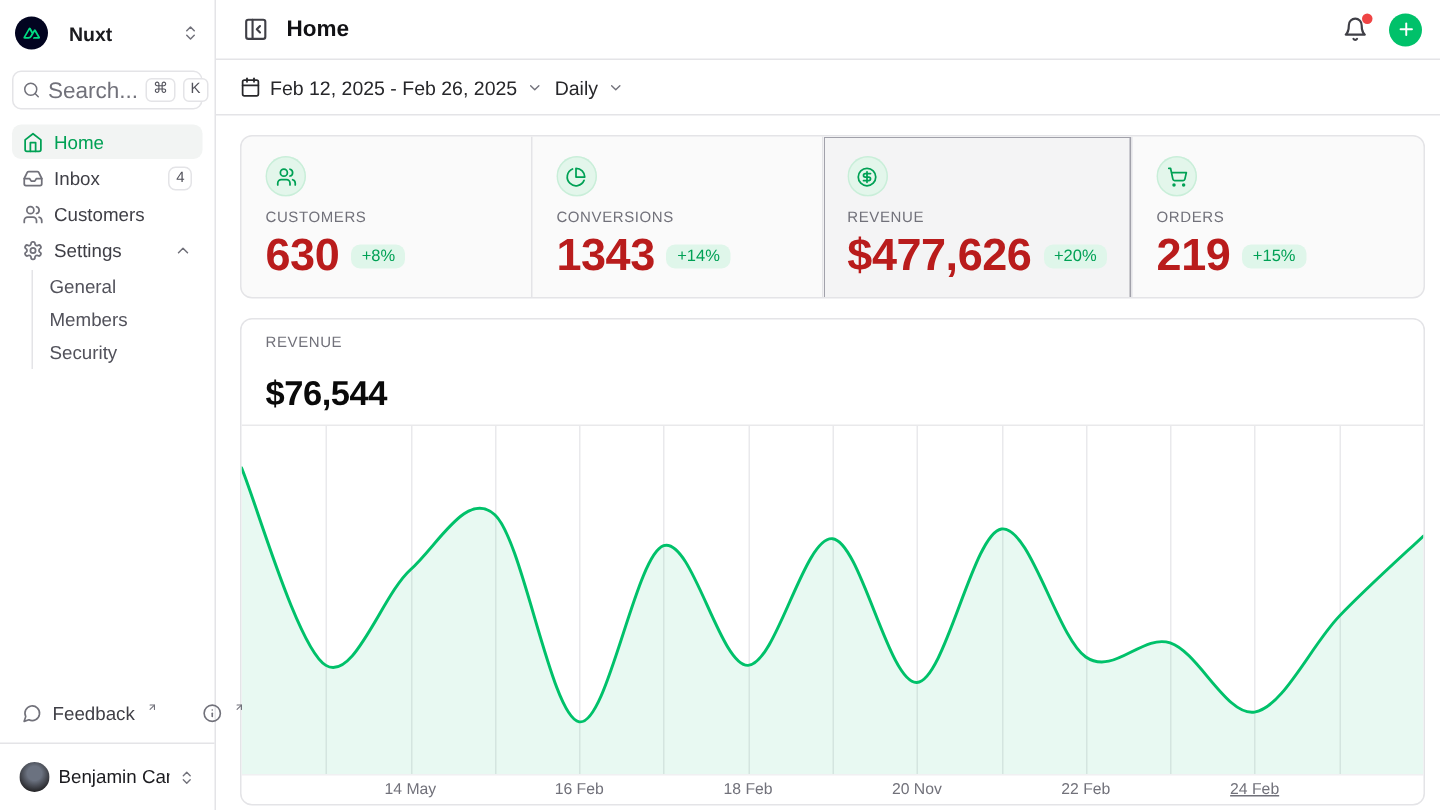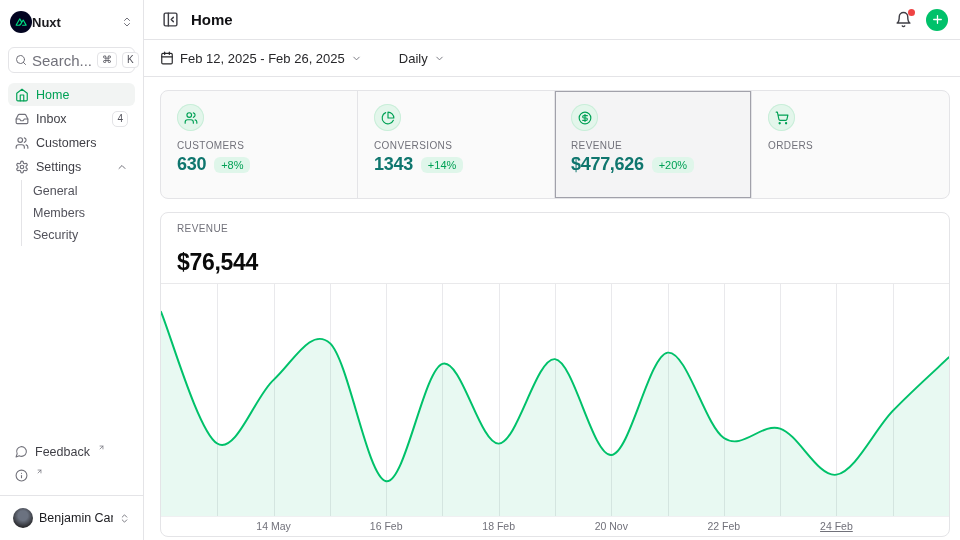--- a/index.html
+++ b/index.html
@@ -2,21 +2,21 @@
 <html><head>
 <meta charset="utf-8">
 <style>
   * { box-sizing: border-box; margin: 0; padding: 0; }
   html,body { background:#fff; }
   body { font-family: "Liberation Sans", sans-serif; color:#18181b; }
   .app { width:960px; height:540px; display:flex; overflow:hidden; background:#fff; }
 
   
   .sidebar { width:144px; min-width:144px; border-right:1px solid #e4e4e7; display:flex; flex-direction:column; padding:10px 8px 8px; }
-  .ws-row { display:flex; align-items:center; gap:0; height:24px; padding:0 2px; border-radius:6px; cursor:pointer; }
+  .ws-row { display:flex; align-items:center; gap:14px; height:24px; padding:0 2px; border-radius:6px; cursor:pointer; }
   .ws-logo { width:22px; height:22px; border-radius:50%; background:#020420; display:flex; align-items:center; justify-content:center; flex:none; }
   .ws-name { font-size:13px; font-weight:700; color:#1b1b1f; flex:1; }
   .icon { display:inline-flex; align-items:center; justify-content:center; flex:none; }
   .icon svg { display:block; }
   .muted { color:#71717a; }
 
   .search { margin-top:13px; height:26px; display:flex; align-items:center; gap:5px; border:1px solid #e4e4e7; border-radius:6px; background:#fff; padding:0 4px 0 6px; cursor:text; }
   .search-text { flex:1; font-size:15px; color:#71717a; }
   .kbd { font-size:10px; line-height:14px; padding:0 4px; border:1px solid #e4e4e7; border-radius:4px; color:#52525b; background:#fff; }
 
@@ -25,52 +25,52 @@
   .nav-item .icon { color:#71717a; }
   .nav-item.active { background:#f2f4f3; color:#00a155; }
   .nav-item.active .icon { color:#00a155; }
   .nav-badge { margin-left:auto; font-size:10px; line-height:14px; padding:0 4px; border:1px solid #e4e4e7; border-radius:5px; color:#52525b; background:#fff; }
   .nav-chevron { margin-left:auto; color:#71717a; }
 
   .submenu { margin:1px 0 0 13px; border-left:1px solid #e4e4e7; padding-left:11px; display:flex; flex-direction:column; }
   .submenu-item { height:22px; display:flex; align-items:center; font-size:12.5px; color:#52525b; cursor:pointer; border-radius:5px; }
 
   .sb-spacer { flex:1; }
-  .sb-foot { display:flex; flex-direction:column; gap:1px; }
+  .sb-foot { display:flex; gap:16px; }
   .ext { color:#9ca3af; position:relative; top:-4px; margin-left:1px; }
   .sb-divider { margin:8px -8px; border-top:1px solid #e4e4e7; }
   .user-row { height:28px; display:flex; align-items:center; gap:6px; padding:0 5px; border-radius:6px; cursor:pointer; }
   .avatar { width:20px; height:20px; border-radius:50%; background:#3f3f46; background-image:radial-gradient(circle at 50% 38%, #6b7280 0 30%, #27272a 75%); flex:none; }
   .user-name { font-size:12.5px; font-weight:500; color:#1b1b1f; white-space:nowrap; overflow:hidden; flex:1; }
 
   
   .main { flex:1; display:flex; flex-direction:column; min-width:0; }
   .topbar { height:40px; border-bottom:1px solid #e4e4e7; display:flex; align-items:center; padding:0 12px 0 16px; gap:10px; flex:none; }
   .icon-btn { background:none; border:none; cursor:pointer; display:inline-flex; align-items:center; justify-content:center; color:#3f3f46; padding:2px; border-radius:5px; }
   .page-title { font-size:15px; font-weight:700; color:#111114; }
   .topbar-right { margin-left:auto; display:flex; align-items:center; gap:12px; }
   .bell-wrap { position:relative; }
   .noti-dot { position:absolute; top:0; right:-1px; width:7px; height:7px; border-radius:50%; background:#ef4444; }
   .plus-btn { width:22px; height:22px; border-radius:50%; border:none; background:#00C16A; color:#fff; display:flex; align-items:center; justify-content:center; cursor:pointer; }
 
-  .toolbar { height:37px; border-bottom:1px solid #e4e4e7; display:flex; align-items:center; padding:0 16px; gap:37px; flex:none; }
+  .toolbar { height:37px; border-bottom:1px solid #e4e4e7; display:flex; align-items:center; padding:0 16px; gap:8px; flex:none; }
   .tool-group { display:flex; align-items:center; gap:6px; cursor:pointer; color:#27272a; }
   .tool-label { font-size:13px; font-weight:500; }
 
   .content { flex:1; padding:13px 10px 0 16px; display:flex; flex-direction:column; overflow:hidden; }
 
   
   .stats { display:grid; grid-template-columns:repeat(4,1fr); border:1px solid #e4e4e7; border-radius:8px; background:#fafafa; height:109px; overflow:hidden; flex:none; }
   .stat-cell { padding:13px 16px; border-right:1px solid #e4e4e7; cursor:pointer; }
   .stat-cell:last-child { border-right:none; }
   .stat-cell.selected { background:#f4f4f5; box-shadow:inset 0 0 0 1px #a1a1aa; }
   .stat-icon { width:27px; height:27px; border-radius:50%; background:#e3f6eb; box-shadow:inset 0 0 0 1px #c9eed9; color:#00a155; display:flex; align-items:center; justify-content:center; }
   .stat-label { margin-top:9px; font-size:10px; font-weight:500; letter-spacing:0.4px; color:#71717a; }
   .stat-value-row { margin-top:3px; display:flex; align-items:center; gap:8px; }
-  .stat-value { font-size:18px; font-weight:700; color:#0f766e; letter-spacing:-0.3px; }
+  .stat-value { font-size:30px; font-weight:700; color:#b91c1c; letter-spacing:-0.3px; }
   .delta-badge { font-size:11px; font-weight:500; color:#00a155; background:#dff6ea; border-radius:6px; padding:2px 7px; }
 
   
   .chart-card { margin-top:13px; border:1px solid #e4e4e7; border-radius:8px; background:#fff; height:325px; display:flex; flex-direction:column; overflow:hidden; flex:none; }
   .chart-head { padding:10px 16px 7px; border-bottom:1px solid #e9e9eb; flex:none; }
   .chart-label { font-size:10px; font-weight:500; letter-spacing:0.4px; color:#71717a; }
   .chart-value { margin-top:15px; font-size:23px; font-weight:700; color:#0a0a0a; letter-spacing:-0.3px; }
   .plot { flex:1; position:relative; border-bottom:1px solid #f0f0f2; }
   .gridline { position:absolute; top:0; bottom:0; width:1px; background:#e9e9ec; }
   .plot svg { position:absolute; inset:0; width:100%; height:100%; }
@@ -319,20 +319,24 @@
         </div>
         <div class="stat-cell">
           <div class="stat-icon">
             <svg width="14" height="14" viewBox="0 0 24 24" fill="none" stroke="currentColor" stroke-width="2" stroke-linecap="round" stroke-linejoin="round">
                 <circle cx="8" cy="21" r="1"></circle>
                 <circle cx="19" cy="21" r="1"></circle>
                 <path d="M2.05 2.05h2l2.66 12.42a2 2 0 0 0 2 1.58h9.78a2 2 0 0 0 1.95-1.57l1.65-7.43H5.12"></path>
               </svg>
           </div>
           <div class="stat-label">ORDERS</div>
+          <div class="stat-value-row">
+            <span class="stat-value">219</span>
+            <span class="delta-badge">+15%</span>
+          </div>
         </div>
       </div>
 
       <div class="chart-card">
         <div class="chart-head">
           <div class="chart-label">REVENUE</div>
           <div class="chart-value">$76,544</div>
         </div>
         <div class="plot">
             <div class="gridline" style="left: 92.8571%;"></div>

